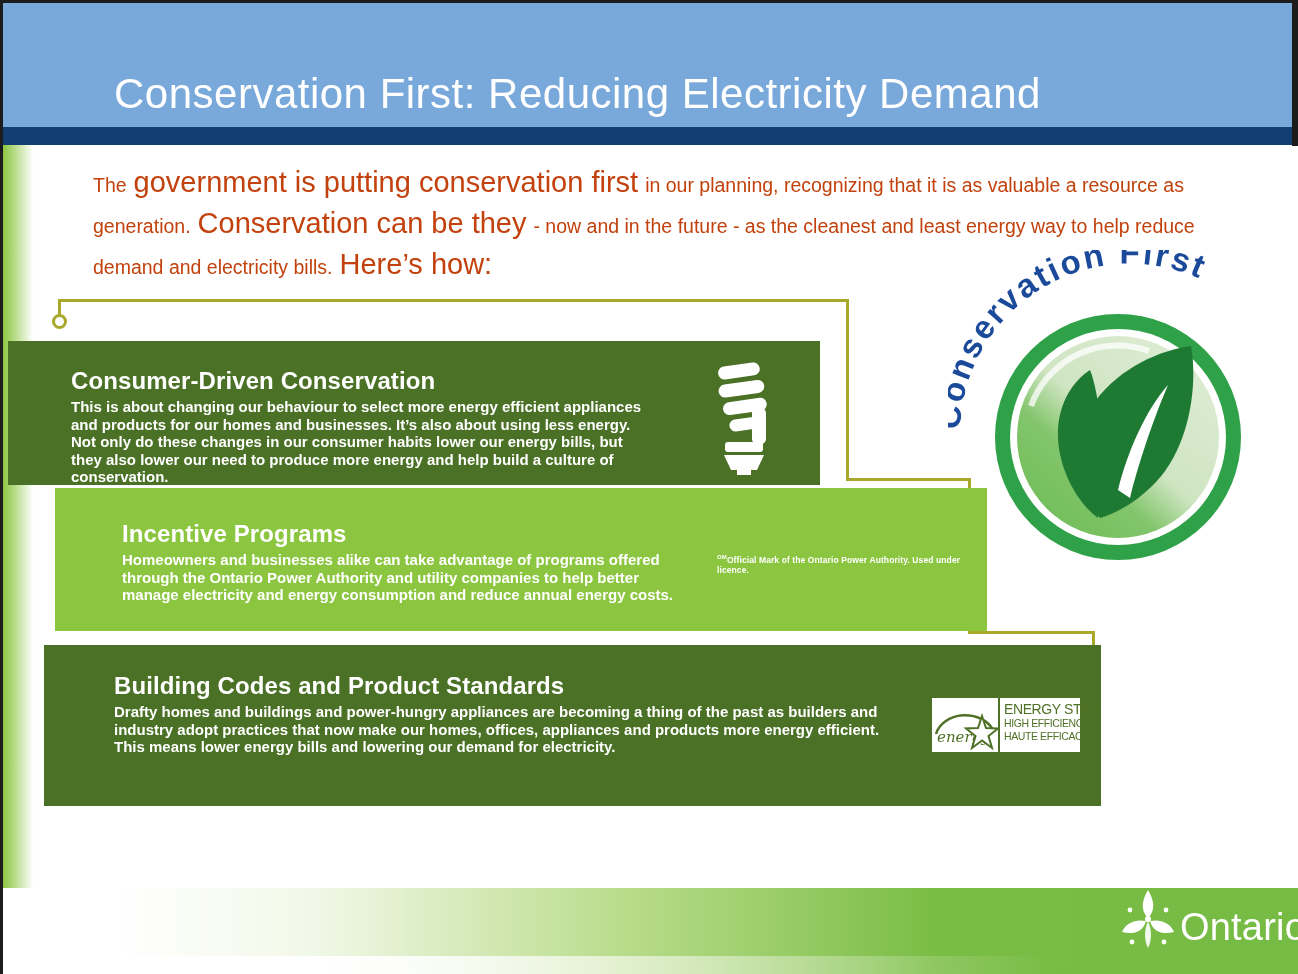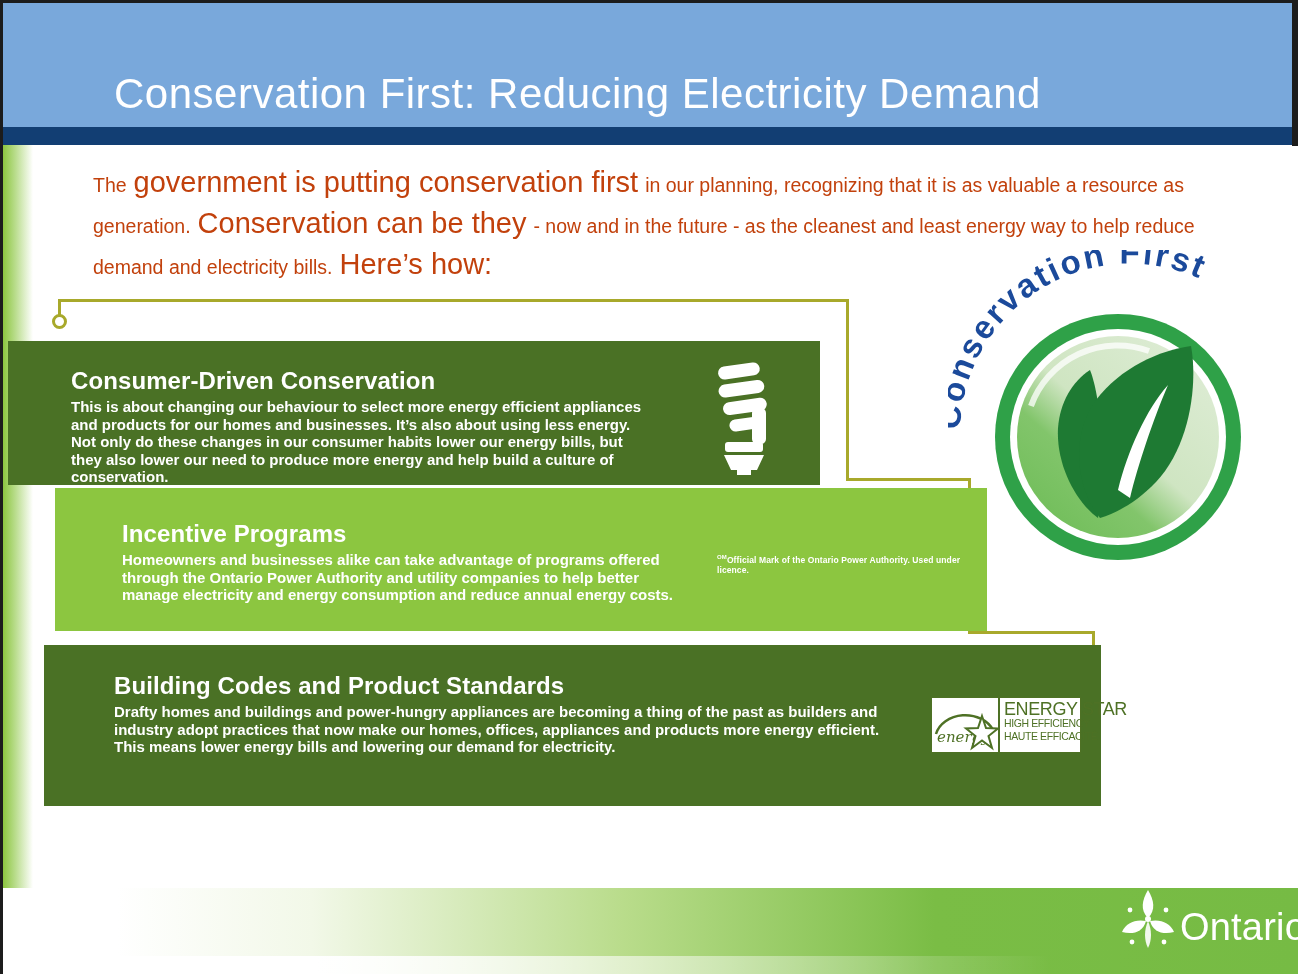--- a/index.html
+++ b/index.html
@@ -54,21 +54,21 @@
   .soe .b-lg { font-size:40px; }
   .soe .b-on { font-size:26px; letter-spacing:-0.5px; }
   .soe .b-sup { font-size:11px; vertical-align:22px; letter-spacing:0; }
   .soe .disc { margin-top:8px; font-size:8.5px; font-weight:700; letter-spacing:0.1px; }
   .soe .disc sup { font-size:6px; }
 
   
   .estar { position:absolute; left:887px; top:52px; width:150px; height:56px; background:#ffffff; border:1px solid #4e7125; display:flex; }
   .estar .art { position:relative; width:66px; height:100%; }
   .estar .txt { flex:1; border-left:2px solid #4e7125; padding:4px 0 0 4px; color:#4e7125; }
-  .estar .t1 { font-size:18px; letter-spacing:-0.4px; line-height:15px; white-space:nowrap; }
+  .estar .t1 { font-size:14px; letter-spacing:-0.4px; line-height:15px; white-space:nowrap; }
   .estar .t2, .estar .t3 { font-size:10.5px; font-weight:400; letter-spacing:-0.4px; line-height:13px; white-space:nowrap; }
 
   
   .badge-svg { position:absolute; left:948px; top:250px; }
 
   
   .footer-band { position:absolute; left:0; top:888px; width:1298px; height:86px;
     background:linear-gradient(to right,#ffffff 9%, #f2f8e8 24%, #b9dc8b 48%, #7abd45 72%, #76bb44 100%); }
   .footer-fade { position:absolute; left:0; top:956px; width:1050px; height:18px;
     background:linear-gradient(to right,#ffffff 30%, rgba(255,255,255,0) 100%); }

